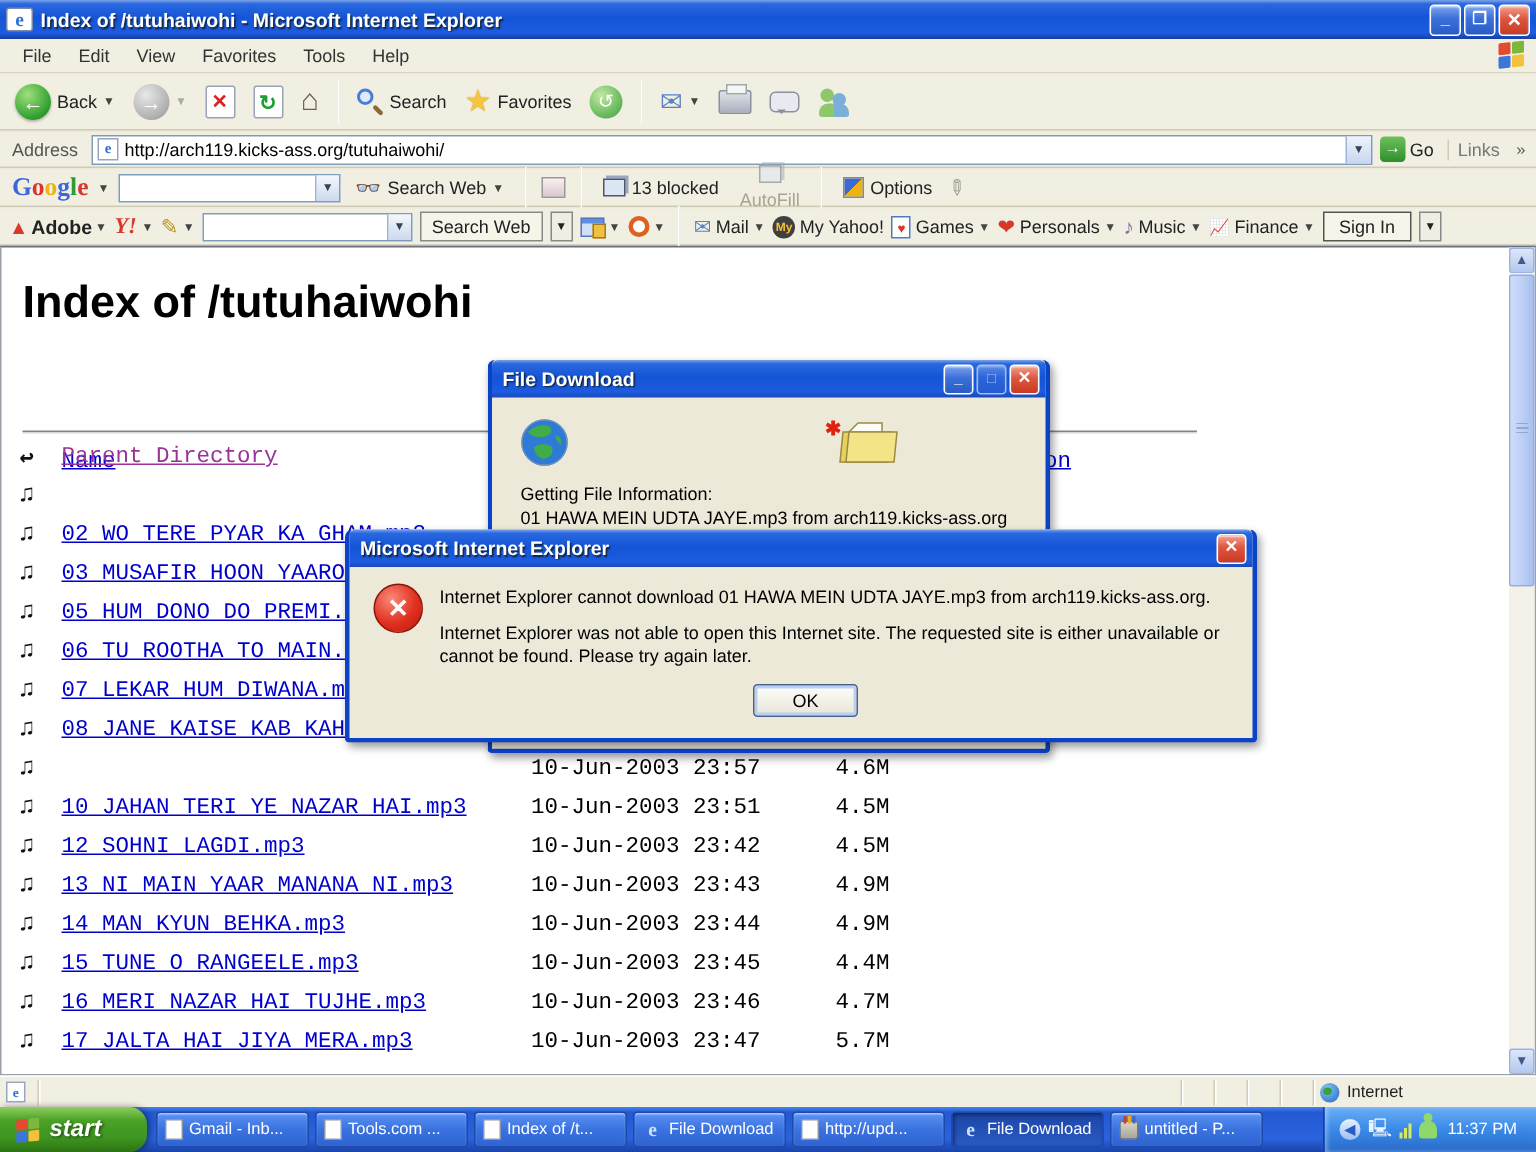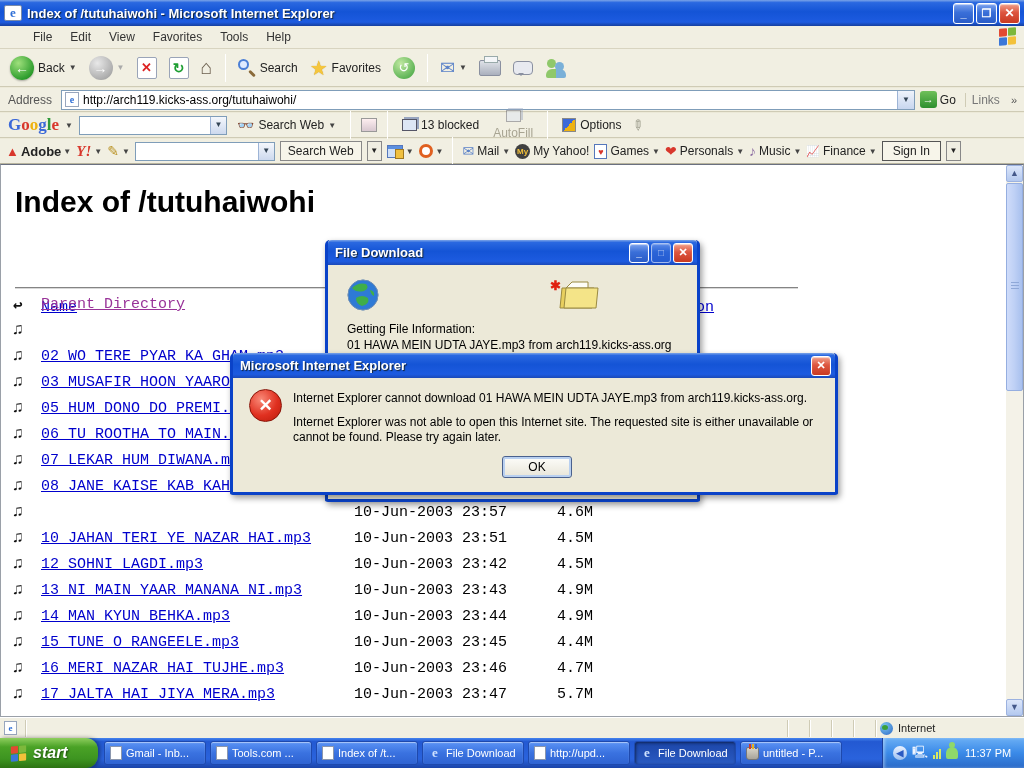--- a/index.html
+++ b/index.html
@@ -14,21 +14,21 @@
   .titlebar .apptitle { color:#fff; font-weight:bold; font-size:13px; text-shadow:1px 1px 1px #123; flex:1; margin-left:5px; white-space:nowrap; overflow:hidden; }
   .ie-mini { width:18px; height:16px; background:#fff; border:1px solid #7a8ba8; border-radius:2px;
     color:#2f6fd6; font-weight:bold; font-size:13px; line-height:13px; text-align:center; font-family:"Liberation Serif",serif; }
   .winbtn { width:21px; height:21px; margin-left:2px; border-radius:3px; border:1px solid #fff;
     background:linear-gradient(180deg,#7da3ef,#3a6fd8 45%,#2a5cc8); color:#fff; font-size:11px; line-height:18px;
     text-align:center; font-weight:bold; box-shadow:inset 0 1px 1px rgba(255,255,255,.6); }
   .winbtn.close { background:linear-gradient(180deg,#f2a28c,#dd5640 45%,#c93a22); font-size:12px; }
 
   
   .menubar { position:absolute; top:26px; left:0; width:1024px; height:23px; background:#f1efe2;
-    border-bottom:1px solid #d8d4c0; display:flex; align-items:center; padding-left:24px; }
+    border-bottom:1px solid #d8d4c0; display:flex; align-items:center; padding-left:6px; }
   .menubar .mitem { font-size:12px; color:#333; padding:3px 9px; }
   .menubar .flagbox { position:absolute; right:8px; top:2px; }
   .winflag { display:grid; grid-template-columns:8px 8px; grid-template-rows:8px 8px; gap:1px; transform:skewY(-6deg); }
   .winflag i { border-radius:1px; }
   .winflag i:nth-child(1){background:#e24a32;} .winflag i:nth-child(2){background:#7db83c;}
   .winflag i:nth-child(3){background:#3b77d8;} .winflag i:nth-child(4){background:#f3c13a;}
 
   
   .toolbar { position:absolute; top:49px; left:0; width:1024px; height:38px; background:#f1efe2;
     border-bottom:1px solid #cfcbb5; display:flex; align-items:center; padding-left:6px; gap:4px; }

